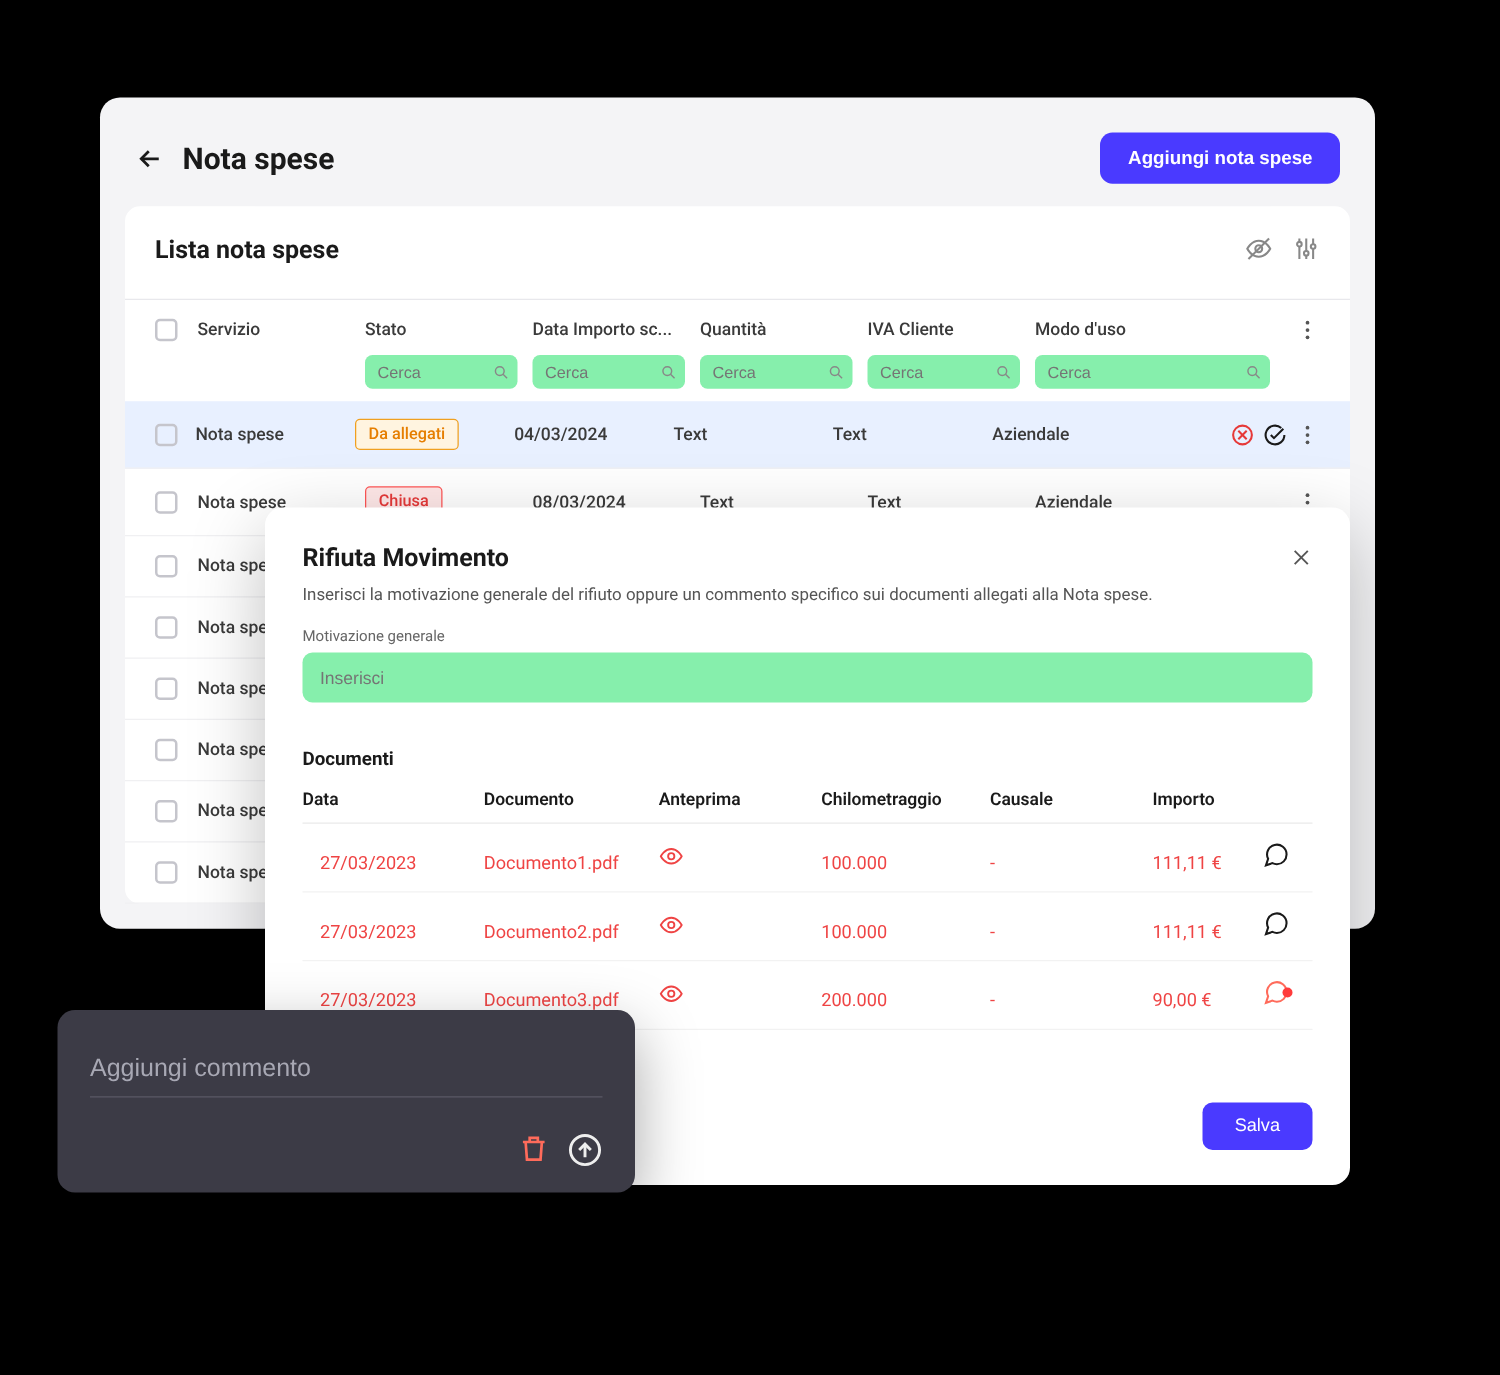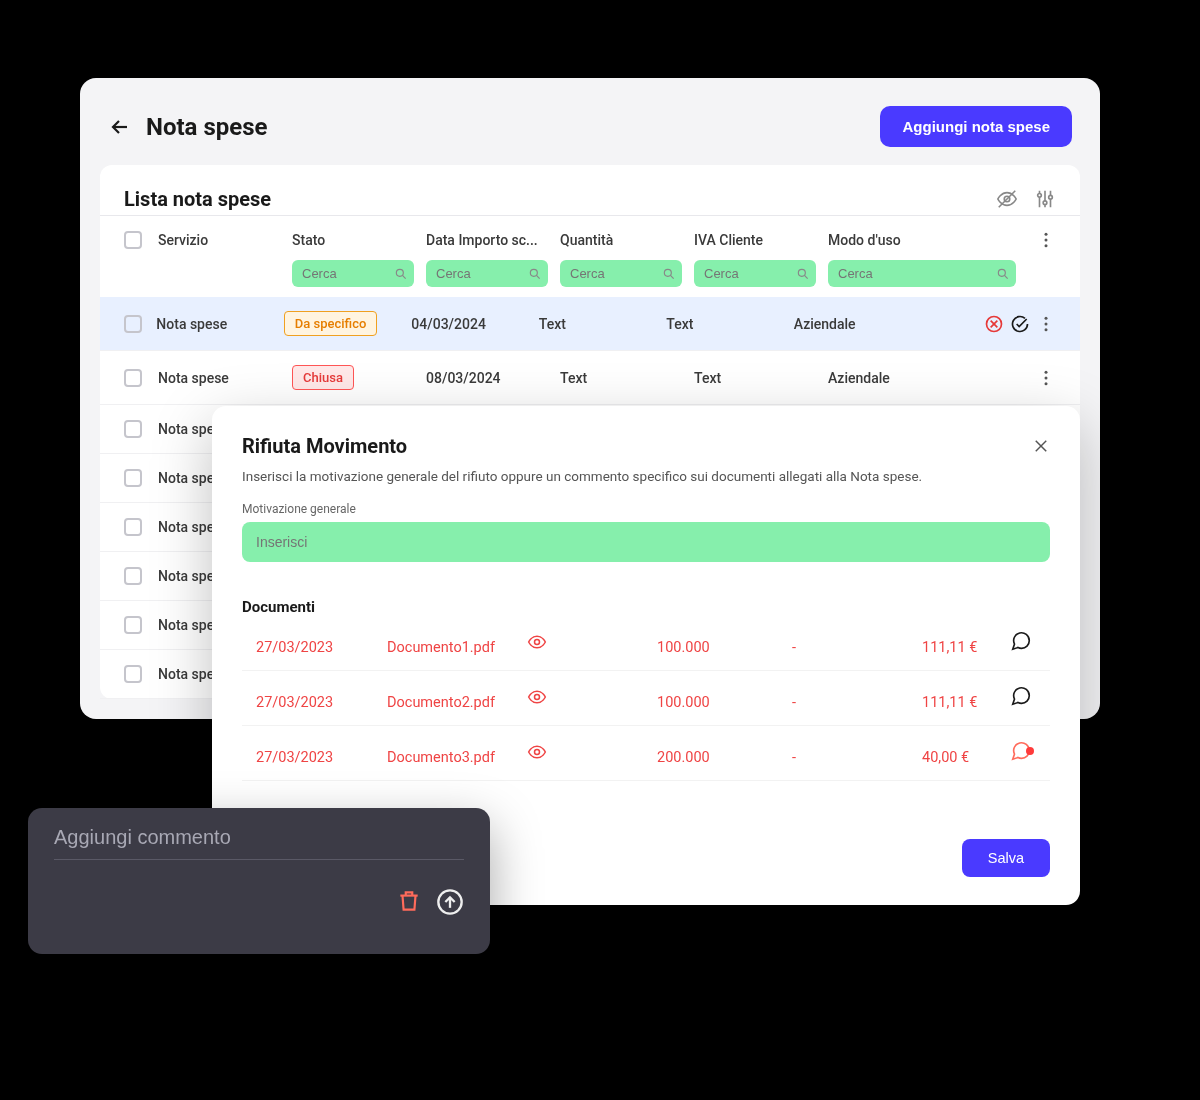--- a/index.html
+++ b/index.html
@@ -55,21 +55,21 @@
 .inner-card {
   background: #fff;
   margin: 0 20px;
   border-radius: 12px;
   padding: 22px 0 0 0;
 }
 .list-header {
   display: flex;
   align-items: center;
   justify-content: space-between;
-  padding: 0 24px 4px 24px;
+  padding: 0 24px 28px 24px;
   border-bottom: 1px solid #e8e8ec;
 }
 .list-title {
   font-size: 20px;
   font-weight: 700;
   color: #1a1a1a;
 }
 .list-icons {
   display: flex;
   gap: 16px;
@@ -223,26 +223,26 @@
   padding: 11px 26px;
   font-size: 14.5px;
   font-weight: 500;
   cursor: pointer;
 }
 
 
 .comment-popup {
   position: absolute;
   top: 808px;
-  left: 28px;
+  left: 46px;
   width: 462px;
   height: 146px;
   background: #3c3b46;
   border-radius: 14px;
-  padding: 14px 26px;
+  padding: 32px 26px;
   box-shadow: 0 18px 50px rgba(0,0,0,0.35);
 }
 .comment-input {
   width: 100%;
   background: transparent;
   border: none;
   border-bottom: 1px solid #5a5966;
   color: #b8b8c2;
   font-size: 20px;
   padding: 4px 0 10px 0;
@@ -349,21 +349,21 @@
           </svg>
       </div>
     </div>
 
     <div id="rows-container">
         <div class="data-row highlight">
     <div class="col col-check">
             <div class="checkbox"></div>
           </div>
     <div class="col col-servizio">Nota spese</div>
-    <div class="col col-stato"><span class="badge badge-orange">Da specifico</span></div>
+    <div class="col col-stato"><span class="badge badge-orange">Da allegati</span></div>
     <div class="col col-data">04/03/2024</div>
     <div class="col col-quantita">Text</div>
     <div class="col col-iva">Text</div>
     <div class="col col-modo">Aziendale</div>
     <div class="col-actions">
       <svg class="row-icon reject-circle" viewBox="0 0 24 24" fill="none" stroke="currentColor" stroke-width="2">
               <circle cx="12" cy="12" r="9"></circle>
               <line x1="8" y1="8" x2="16" y2="16"></line>
               <line x1="16" y1="8" x2="8" y2="16"></line>
             </svg>
@@ -520,20 +520,29 @@
     <div class="modal-title">Rifiuta Movimento</div>
     <svg class="modal-close" viewBox="0 0 24 24" fill="none" stroke="currentColor" stroke-width="2">
         <line x1="5" y1="5" x2="19" y2="19"></line>
         <line x1="19" y1="5" x2="5" y2="19"></line>
       </svg>
   </div>
   <div class="modal-desc">Inserisci la motivazione generale del rifiuto oppure un commento specifico sui documenti allegati alla Nota spese.</div>
   <div class="field-label">Motivazione generale</div>
   <input class="modal-input" placeholder="Inserisci" style="">
   <div class="docs-title">Documenti</div>
+  <div class="docs-head-row">
+    <div class="dcol-data">Data</div>
+    <div class="dcol-doc">Documento</div>
+    <div class="dcol-prev">Anteprima</div>
+    <div class="dcol-km">Chilometraggio</div>
+    <div class="dcol-causale">Causale</div>
+    <div class="dcol-imp">Importo</div>
+    <div class="dcol-act"></div>
+  </div>
   <div id="docs-container">
       <div class="doc-row">
     <div class="dcol-data">27/03/2023</div>
     <div class="dcol-doc">Documento1.pdf</div>
     <div class="dcol-prev">
       <svg class="eye-icon" viewBox="0 0 24 24" fill="none" stroke="currentColor" stroke-width="1.8">
             <path d="M2 12s3.5-7 10-7 10 7 10 7-3.5 7-10 7-10-7-10-7z"></path>
             <circle cx="12" cy="12" r="3"></circle>
           </svg>
     </div>
@@ -574,21 +583,21 @@
     <div class="dcol-data">27/03/2023</div>
     <div class="dcol-doc">Documento3.pdf</div>
     <div class="dcol-prev">
       <svg class="eye-icon" viewBox="0 0 24 24" fill="none" stroke="currentColor" stroke-width="1.8">
             <path d="M2 12s3.5-7 10-7 10 7 10 7-3.5 7-10 7-10-7-10-7z"></path>
             <circle cx="12" cy="12" r="3"></circle>
           </svg>
     </div>
     <div class="dcol-km">200.000</div>
     <div class="dcol-causale">-</div>
-    <div class="dcol-imp">40,00 €</div>
+    <div class="dcol-imp">90,00 €</div>
     <div class="dcol-act">
       <span class="chat-wrap">
         <svg class="chat-icon" style="color:#ff6b5b" viewBox="0 0 24 24" fill="none" stroke="currentColor" stroke-width="1.8">
               <path d="M21 11.5a8.38 8.38 0 0 1-8.5 8.5 8.5 8.5 0 0 1-3.8-.9L3 21l1.9-5.7A8.5 8.5 0 1 1 21 11.5z"></path>
             </svg>
         <span class="chat-dot"></span>
       </span>
     </div>
       </div>
     </div>

